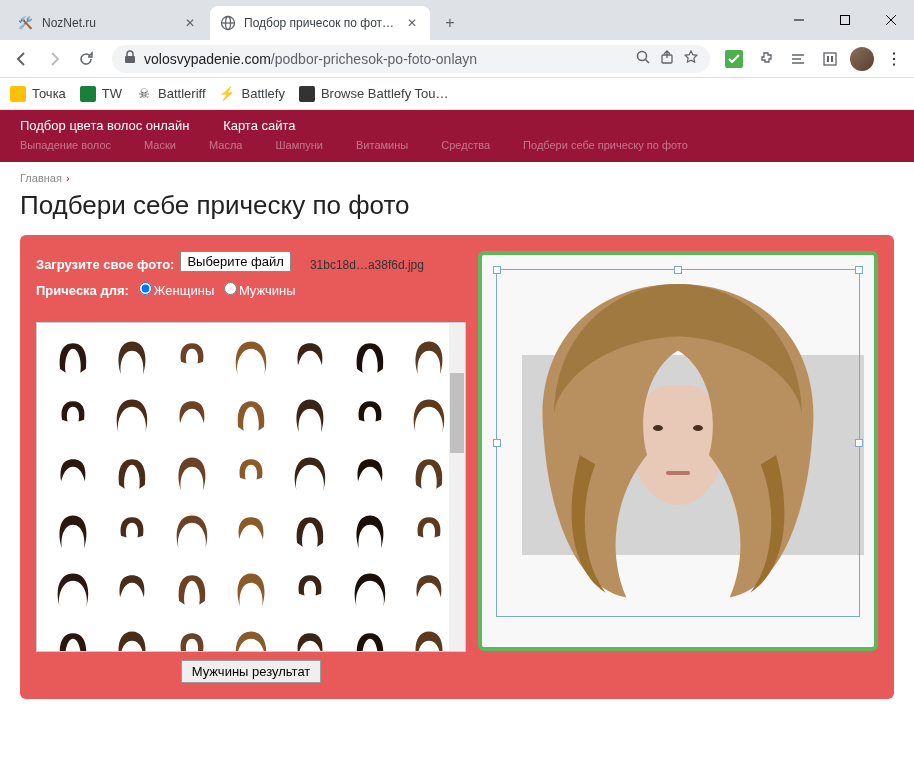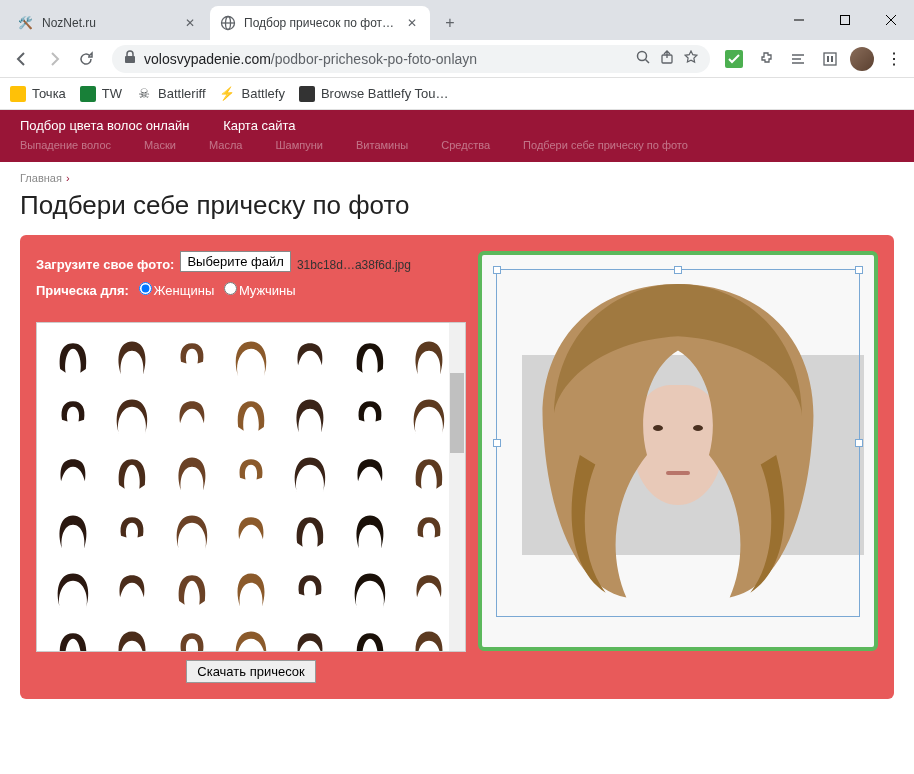--- a/index.html
+++ b/index.html
@@ -42,21 +42,21 @@
 .breadcrumb { font-size: 11px; color: #888; margin-bottom: 6px; }
 .breadcrumb .sep { color: #991537; margin-left: 4px; }
 h1 { font-size: 26px; font-weight: 400; color: #222; margin-bottom: 14px; }
 
 .red-box { background: #e85a5a; border-radius: 6px; padding: 16px; display: flex; gap: 12px; color: #fff; }
 .left-col { width: 430px; }
 .right-col { flex: 1; }
 
 .upload-row { font-size: 13px; font-weight: bold; display: flex; align-items: flex-end; gap: 6px; margin-bottom: 10px; }
 .file-btn { background: #fff; color: #000; font-weight: normal; padding: 2px 6px; border: 1px solid #888; font-size: 13px; }
-.file-name { color: #333; font-weight: normal; font-size: 12px; }
+.file-name { color: #333; font-weight: normal; font-size: 12px; margin-left: 13px; }
 .gender-row { font-size: 13px; font-weight: bold; margin-bottom: 24px; }
 .gender-row input { margin: 0 2px 0 6px; }
 .gender-row label { font-weight: normal; }
 
 .hair-grid { background: #fff; height: 330px; border: 1px solid #ccc; padding: 8px; position: relative; overflow: hidden; }
 .hair-items { display: grid; grid-template-columns: repeat(7, 1fr); gap: 4px; }
 .hair-item { height: 54px; display: flex; align-items: center; justify-content: center; }
 .hair-shape { width: 40px; height: 44px; }
 .scroll-track { position: absolute; right: 0; top: 0; bottom: 0; width: 16px; background: #f0f0f0; }
 .scroll-thumb { position: absolute; top: 50px; width: 14px; left: 1px; height: 80px; background: #c0c0c0; }
@@ -457,21 +457,21 @@
                   <path d="M20 6 C6 6 2 24 8 42 C6 30 10 16 20 16 C30 16 34 30 32 42 C38 24 34 6 20 6 Z" fill="#5c3a20"></path>
                 </svg>
               </div>
             </div>
           <div class="scroll-track">
               <div class="scroll-thumb"></div>
             </div>
         </div>
 
         <div class="download-wrap">
-          <button class="download-btn">Скачать причесок</button>
+          <button class="download-btn">Мужчины результат</button>
         </div>
       </div>
 
       <div class="right-col">
         <div class="preview">
           <div class="photo-bg"></div>
           <div class="face"></div>
           <div class="hair-overlay">
             <svg width="100%" height="100%" viewBox="0 0 360 360" preserveAspectRatio="none">
               <path d="M180 20 C 100 20, 40 80, 50 180 C 55 260, 80 340, 130 350 C 110 300, 120 240, 150 200 C 140 160, 150 110, 180 90 C 210 110, 220 160, 210 200 C 240 240, 250 300, 230 350 C 280 340, 305 260, 310 180 C 320 80, 260 20, 180 20 Z" fill="#b8905f"></path>

